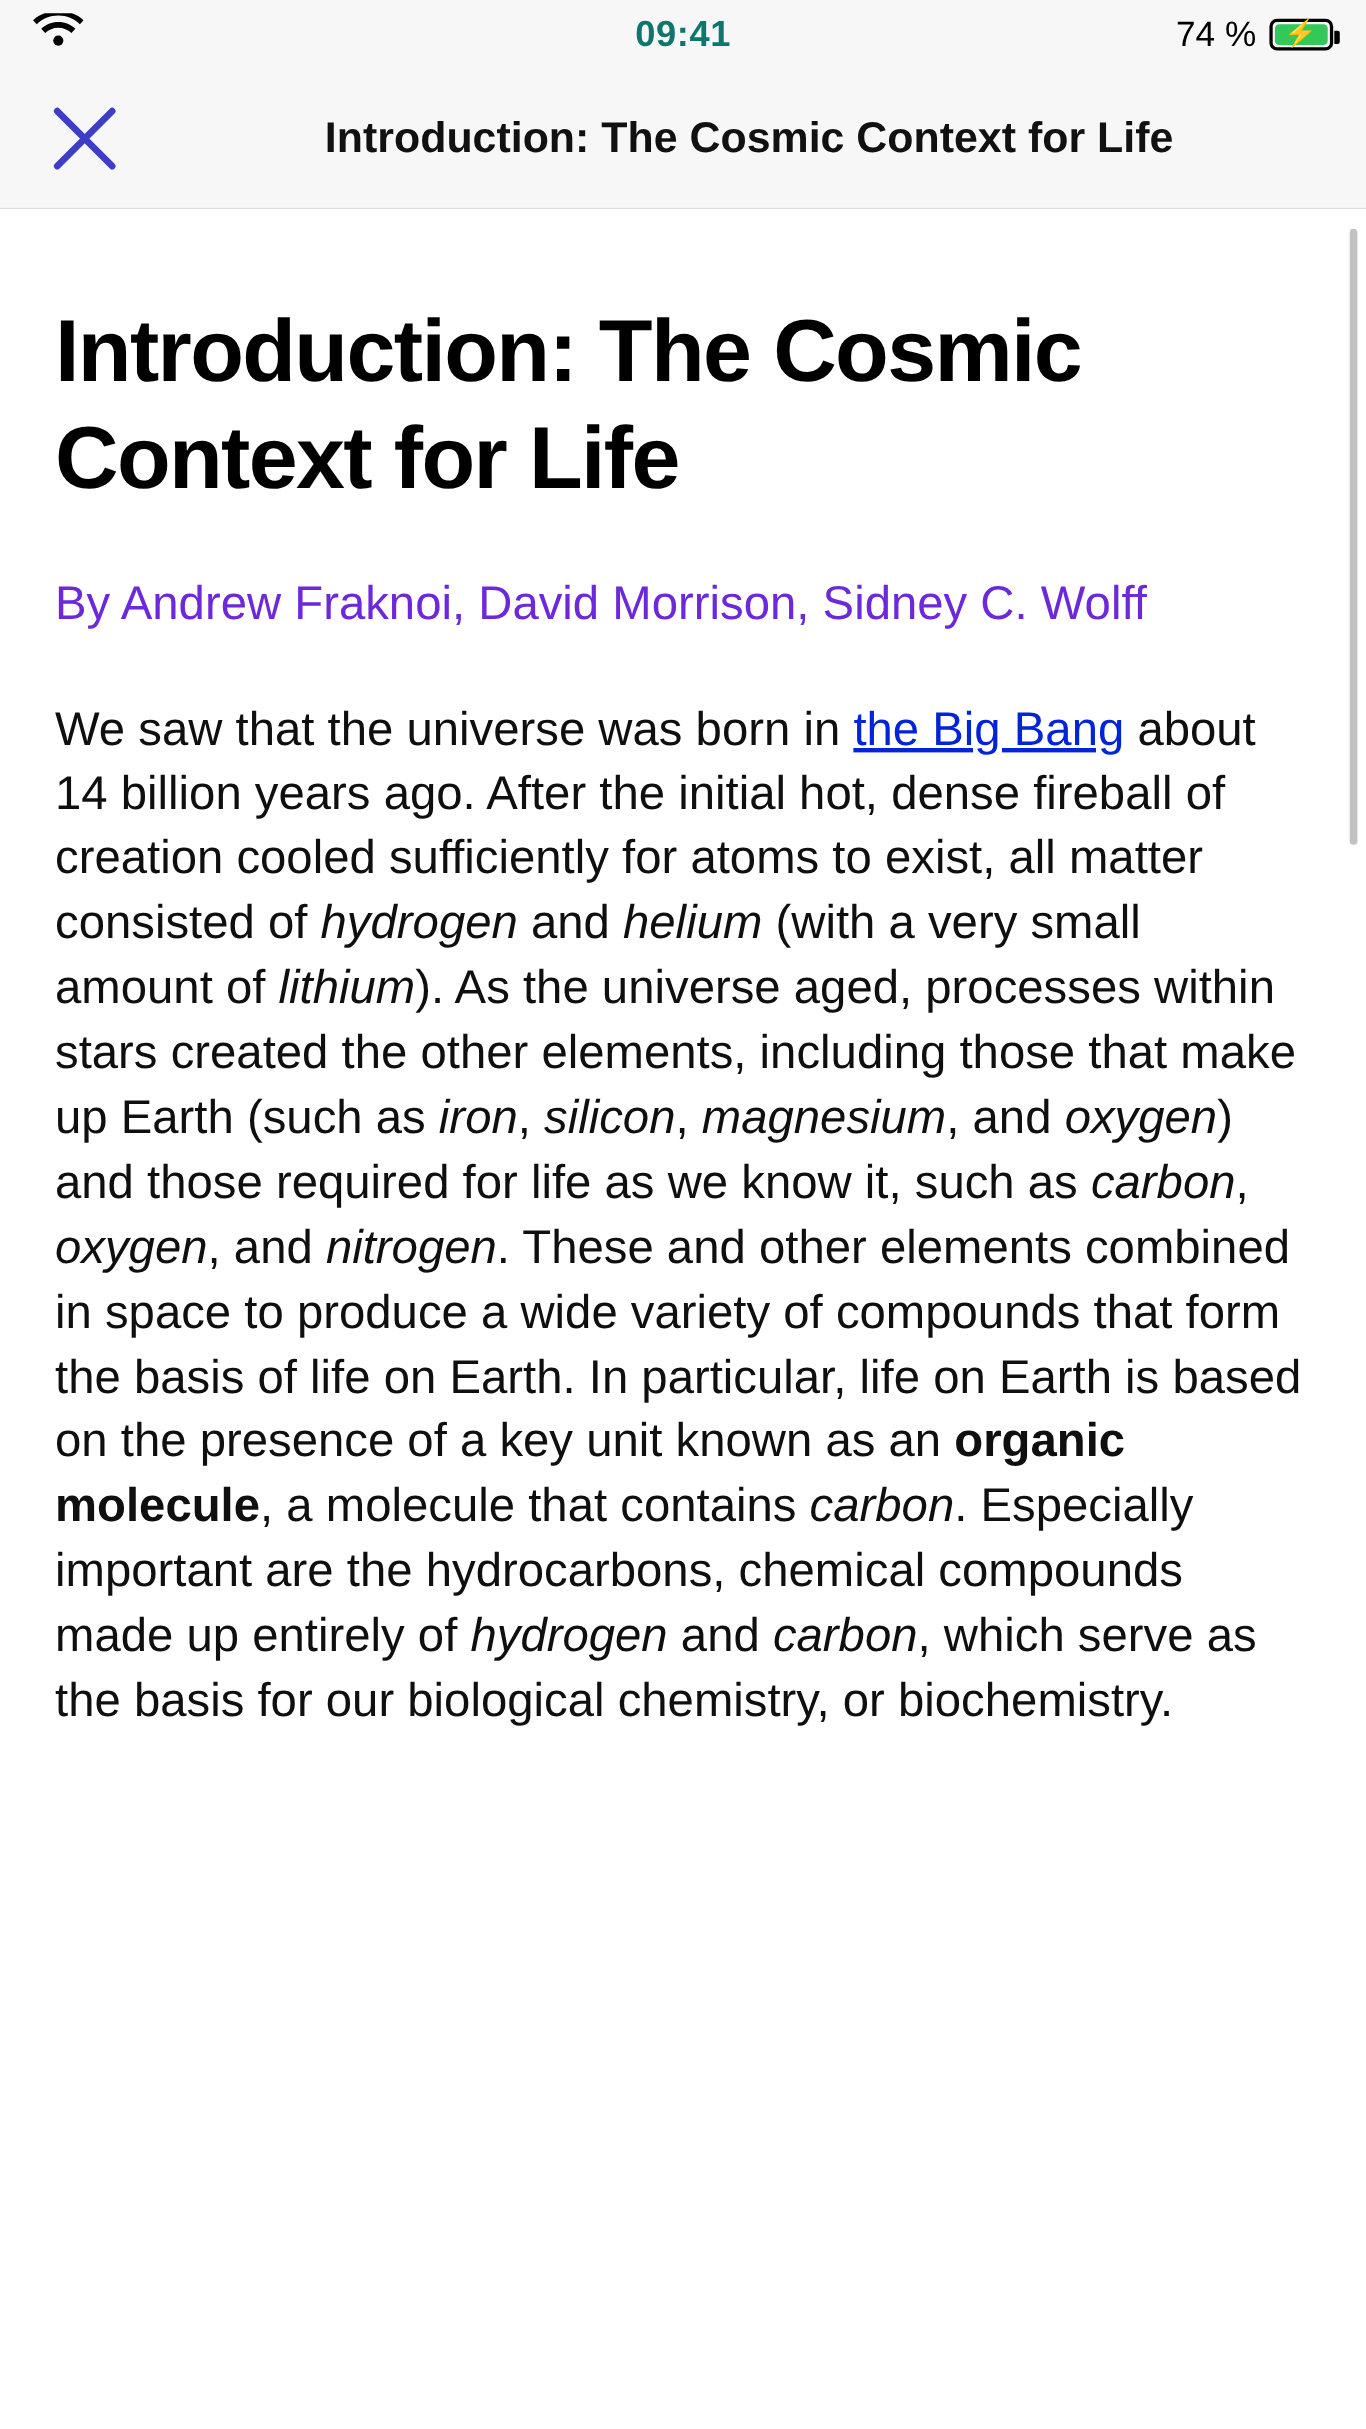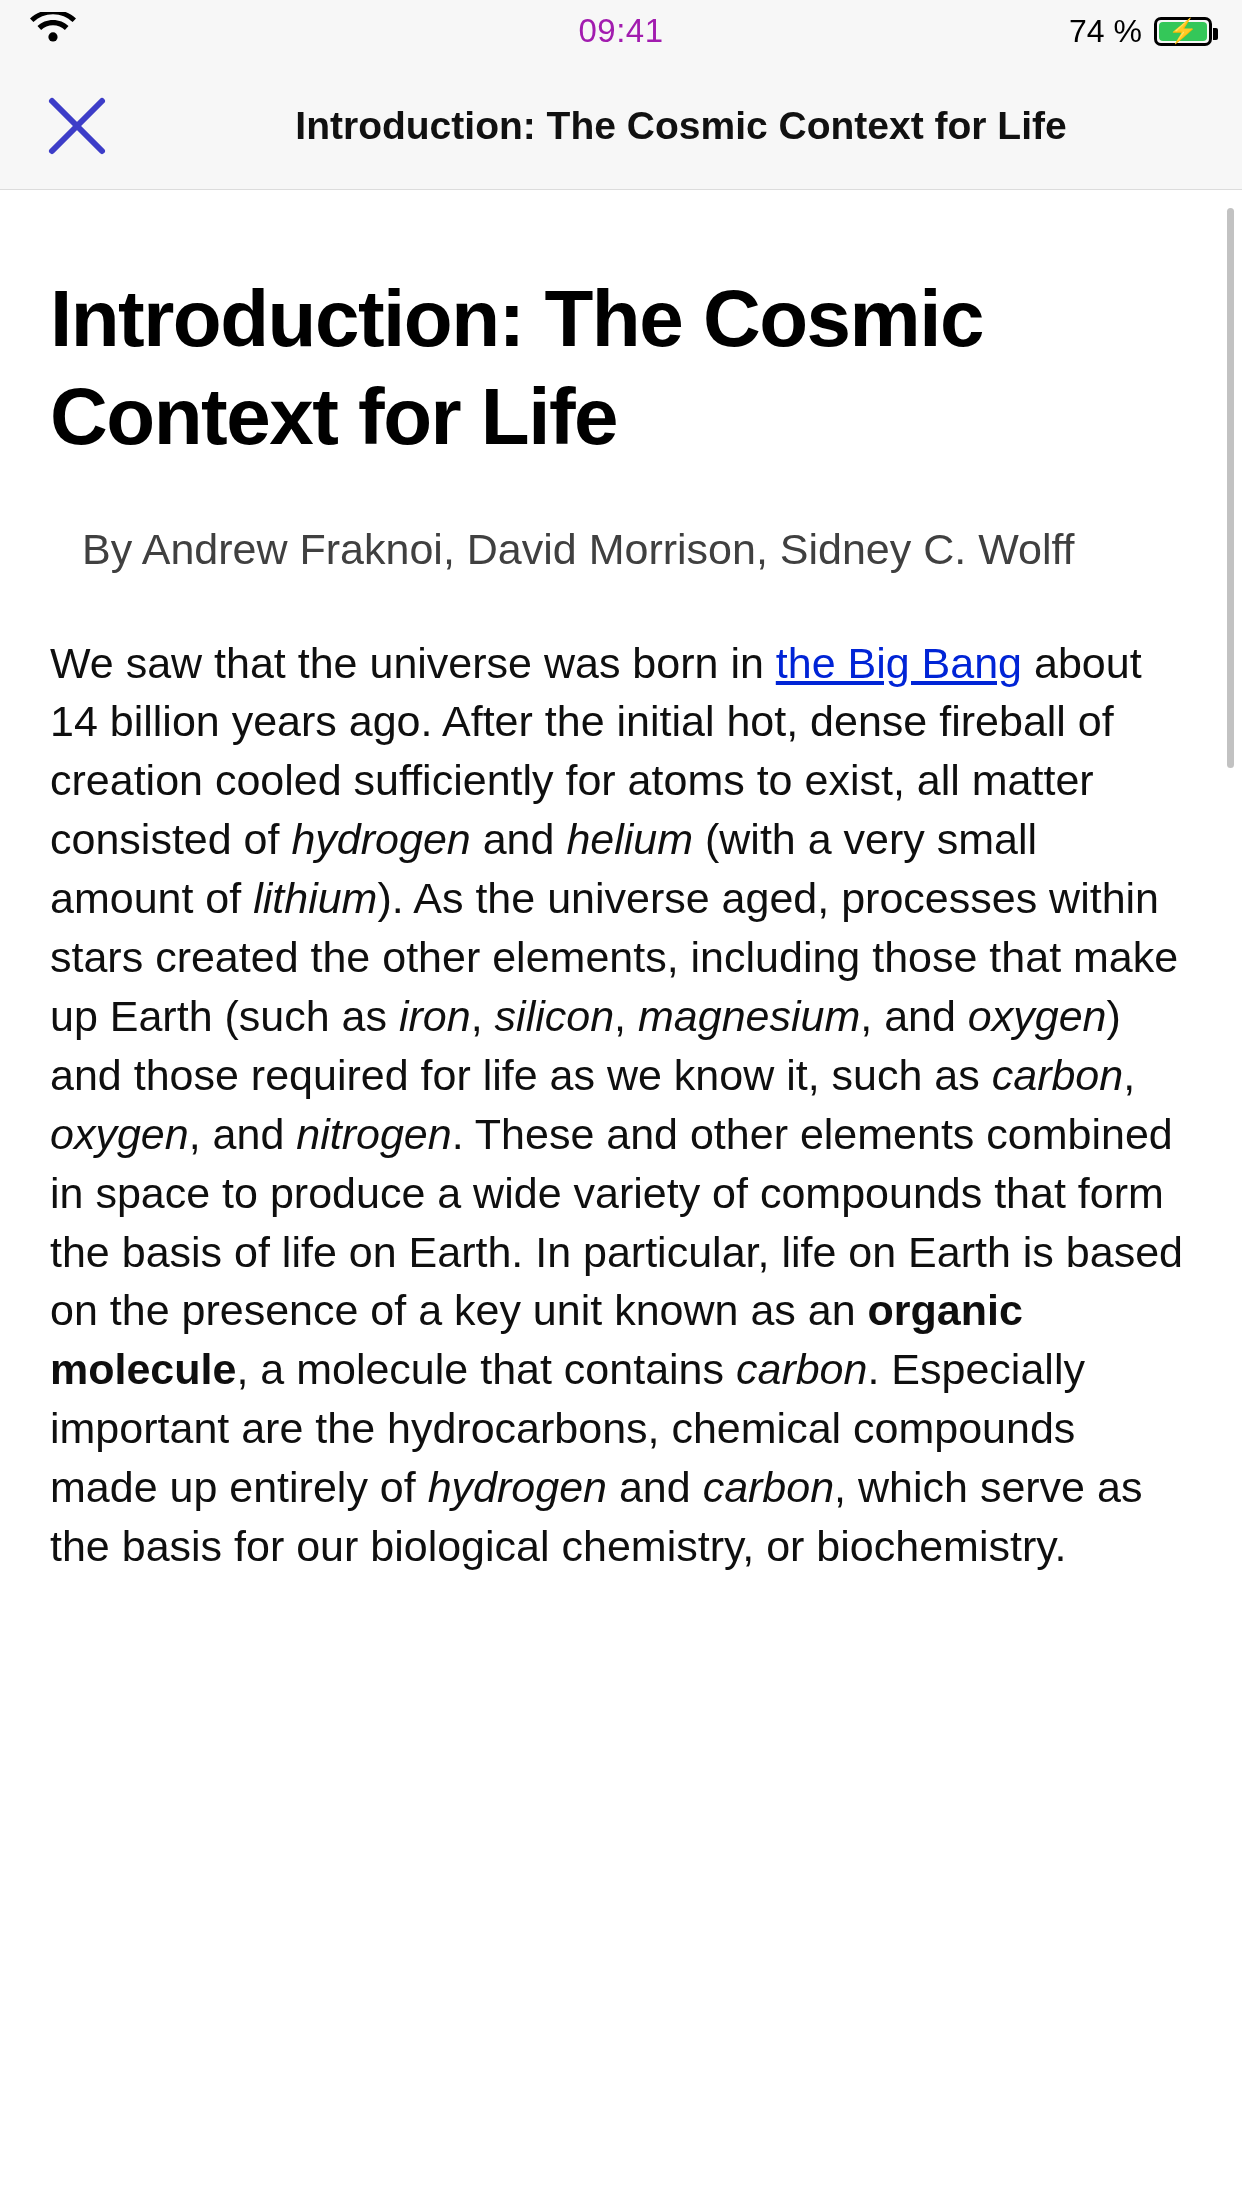--- a/index.html
+++ b/index.html
@@ -19,21 +19,21 @@
     display:flex;
     align-items:center;
     padding:0 30px;
   }
   .sb-left{ display:flex; align-items:center; }
   .sb-center{
     position:absolute; left:0; right:0; top:0; bottom:0;
     display:flex; align-items:center; justify-content:center;
     pointer-events:none;
   }
-  .sb-time{ font-size:33px; font-weight:normal; color:#a21caf; letter-spacing:0.5px;}
+  .sb-time{ font-size:33px; font-weight:bold; color:#0f766e; letter-spacing:0.5px;}
   .sb-right{ margin-left:auto; display:flex; align-items:center; gap:12px; }
   .sb-battery-text{ font-size:32px; color:#000; font-weight:400; }
   .batt{
     position:relative; width:58px; height:29px;
     border:3px solid #000; border-radius:7px;
     display:flex; align-items:center;
   }
   .batt:after{
     content:""; position:absolute; right:-9px; top:8px;
     width:5px; height:12px; background:#000; border-radius:0 2px 2px 0;
@@ -90,24 +90,23 @@
     font-size:80px;
     line-height:1.22;
     font-weight:bold;
     letter-spacing:-1.5px;
     color:#000;
     margin-top:80px;
   }
   p.byline{
     font-size:43px;
     line-height:1.31;
-    color:#404040;
+    color:#6d28d9;
     margin-top:56px;
     font-weight:400;
-    margin-left:32px;
   }
   p.body-text{
     font-size:43px;
     line-height:1.37;
     color:#0f0f0f;
     margin-top:56px;
     font-weight:400;
   }
   p.body-text em{ font-style:italic;text-align:center; }
   p.body-text strong{ font-weight:bold; }

